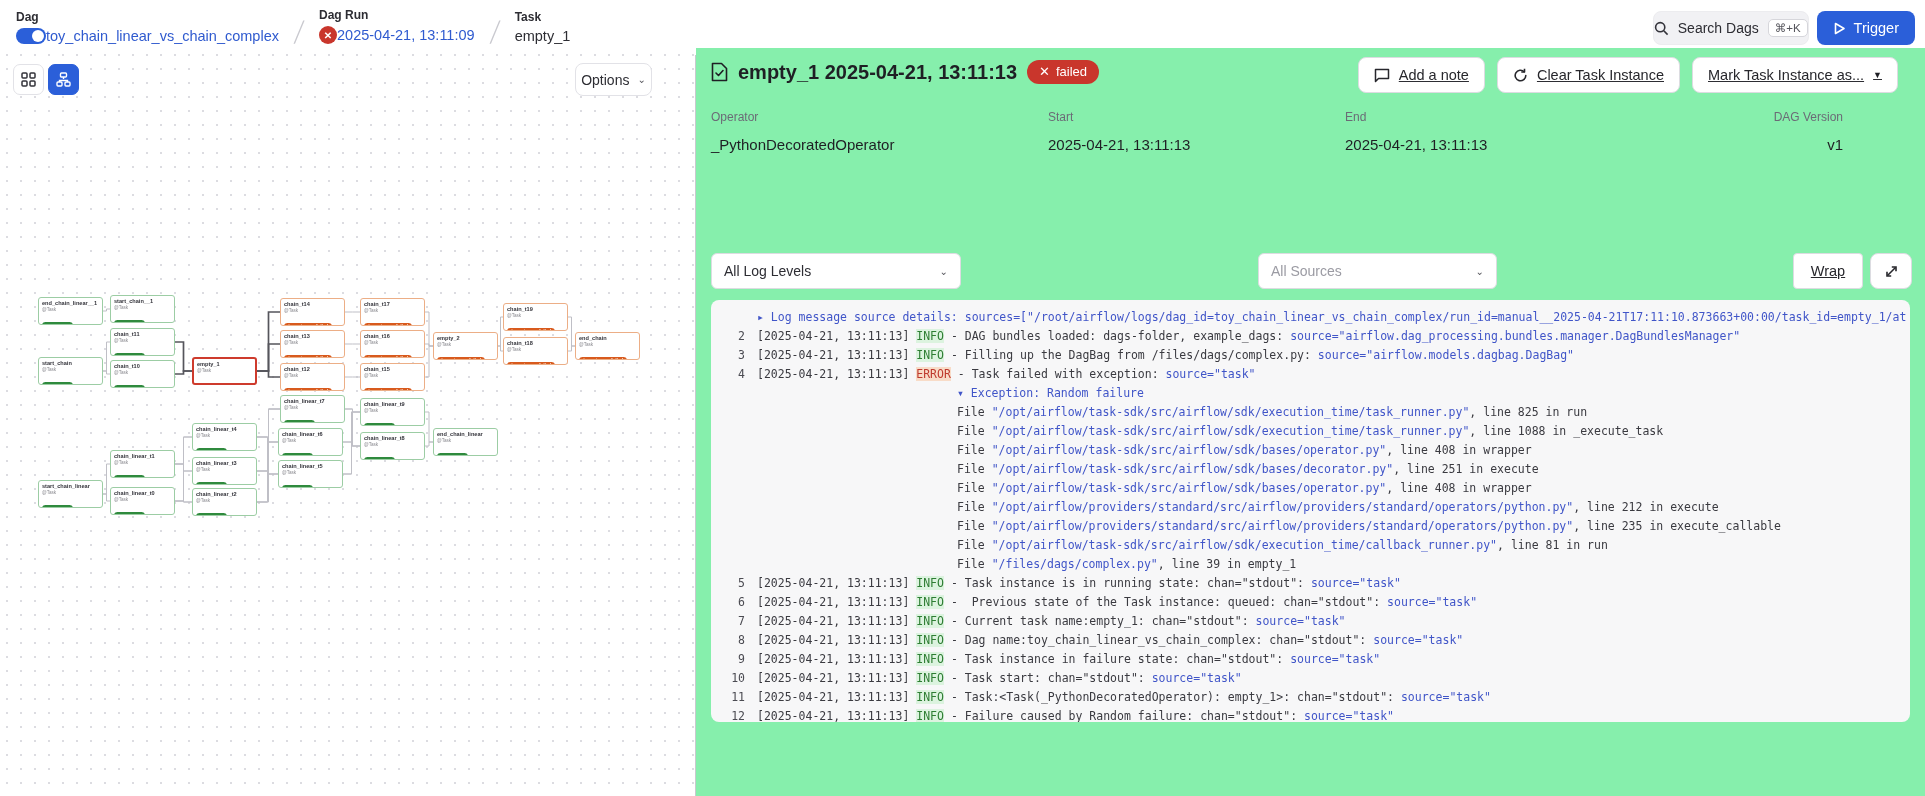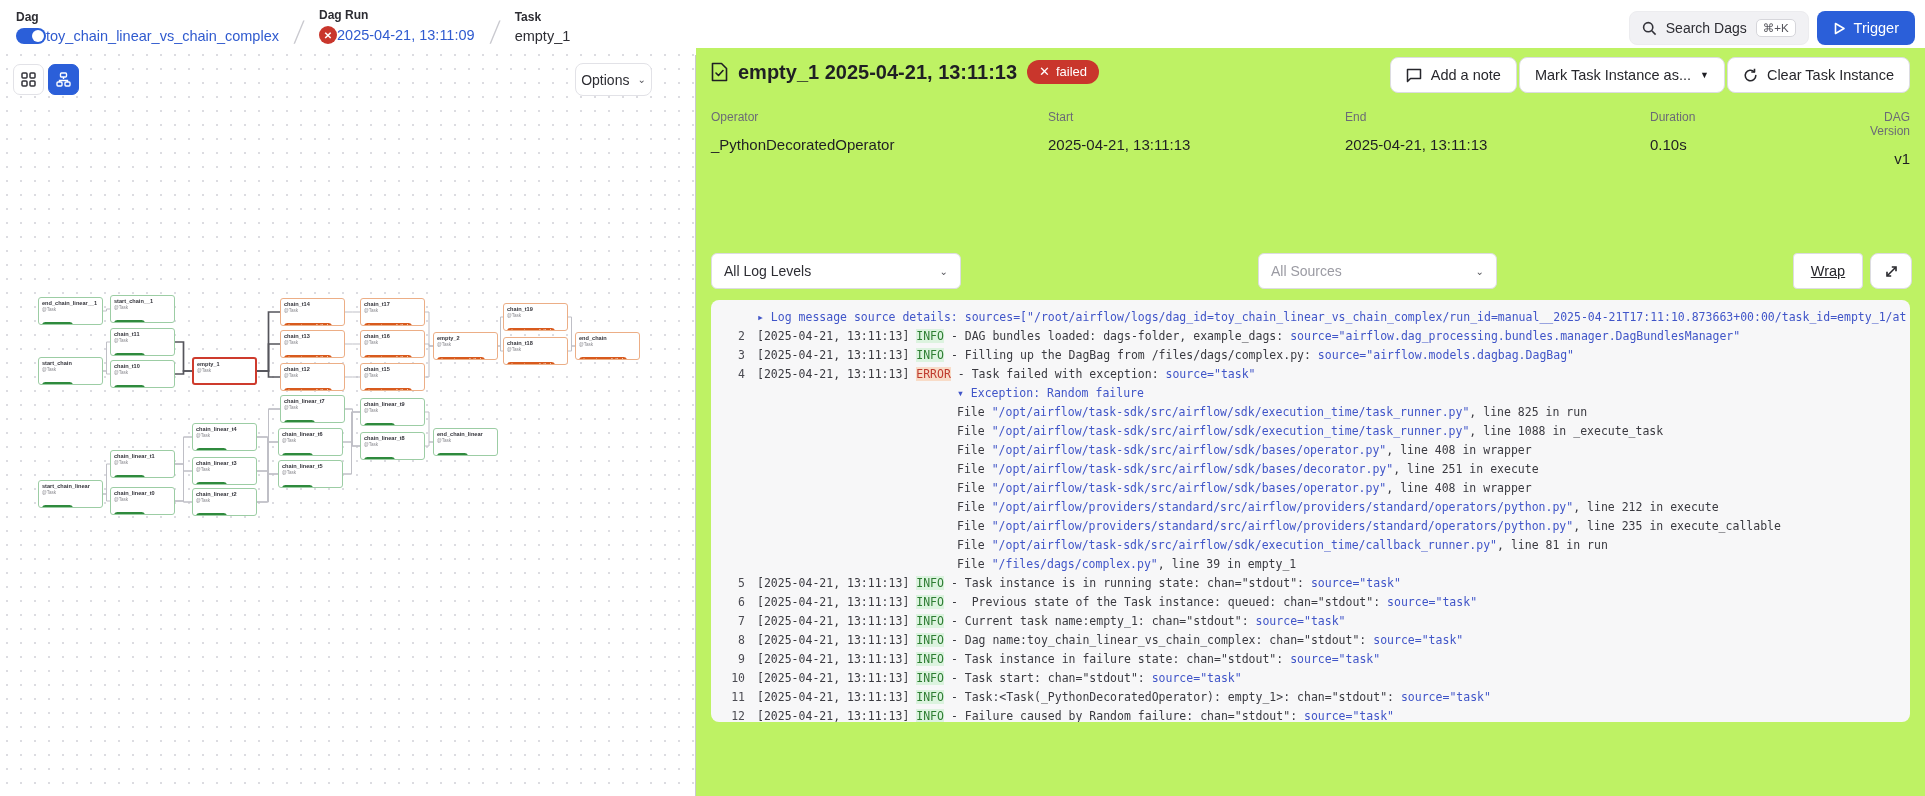--- a/index.html
+++ b/index.html
@@ -12,21 +12,21 @@
   .crumb .clabel { font-size:12px; font-weight:700; color:#2d2d33; margin-bottom:4px; }
   .crumb .cval { display:flex; align-items:center; font-size:14.5px; }
   .crumb a { color:#2F5ACF; text-decoration:none; }
   .sep { font-size:20px; color:#c9c9cf; margin-top:14px; font-weight:300; transform:scaleX(.8); }
   .toggle { width:30px; height:16px; border-radius:9px; background:#2B5FD9; position:relative; }
   .toggle::after { content:""; position:absolute; right:2px; top:2px; width:12px; height:12px; border-radius:50%; background:#fff; }
   .xcircle { width:18px; height:18px; border-radius:50%; background:#C9362C; color:#fff; font-size:10px; font-weight:700;
     display:flex; align-items:center; justify-content:center; }
   .topbar-right { position:absolute; right:10px; top:11px; display:flex; gap:8px; }
   .searchbtn { height:34px; background:#f1f1f4; border:1px solid #ececef; border-radius:8px; display:flex; align-items:center;
-    gap:9px; padding:0 12px; font-size:14px; color:#2d2d33; cursor:pointer; }
+    gap:9px; padding:0 0; font-size:14px; color:#2d2d33; cursor:pointer; }
   .kbd { border:1px solid #d6d6db; background:#fff; border-radius:5px; font-size:11.5px; color:#55555c; padding:1px 6px; }
   .triggerbtn { height:34px; background:#2B5FD9; border:none; border-radius:8px; color:#fff; font-size:14.5px;
     display:flex; align-items:center; gap:8px; padding:0 16px; cursor:pointer; }
 
   
   .leftpanel { position:absolute; left:0; top:48px; width:695px; height:748px;
     background-image:radial-gradient(#dcdce1 1px, transparent 1.2px); background-size:14px 14px; }
   .divider { position:absolute; left:695px; top:55px; width:1px; height:741px; background:#c9c9ce; }
   .viewbtns { position:absolute; left:13px; top:16px; display:flex; gap:4px; }
   .iconbtn { width:31px; height:31px; border-radius:7px; border:1px solid #e2e2e7; background:#fff;
@@ -44,26 +44,26 @@
   .node.failed { border-color:#CE3B2D; border-width:2px; }
   .node .ntitle { font-size:5.6px; font-weight:700; color:#33333a; line-height:7px; white-space:nowrap; }
   .node .nsub { font-size:4.6px; color:#8a8a90; line-height:6px; }
   .node .nbadge { display:inline-flex; align-items:center; gap:1px; margin-top:1px; border-radius:6px; padding:1px 4px;
     font-size:4.6px; color:#fff; font-weight:700; line-height:5px; white-space:nowrap; }
   .nbadge.success { background:#2F8A3D; }
   .nbadge.failed { background:#C9362C; }
   .nbadge.upstream_failed { background:#D85A1D; }
 
   
-  .rightpanel { position:absolute; left:696px; top:48px; width:1229px; height:748px; background:#bef264; }
+  .rightpanel { position:absolute; left:696px; top:48px; width:1229px; height:748px; background:#86efac; }
   .ti-header { position:absolute; left:15px; top:12px; display:flex; align-items:center; gap:10px; }
   .ti-title { font-size:20px; font-weight:700; color:#1f1f24; }
   .statuspill { display:flex; align-items:center; gap:6px; background:#C9362C; color:#fff; border-radius:999px;
     font-size:13px; padding:4px 12px 5px; }
-  .hdr-buttons { position:absolute; right:15px; top:9px; display:flex; gap:2px; }
+  .hdr-buttons { position:absolute; right:27px; top:9px; display:flex; gap:12px;text-decoration:underline; }
   .obtn { height:36px; border:1px solid #dcdce1; border-radius:8px; background:#fff; font-size:14.5px; color:#27272c;
     display:flex; align-items:center; gap:9px; padding:0 15px; cursor:pointer; white-space:nowrap; }
   .caret { font-size:9px; color:#1f1f24; }
 
   .metarow { position:absolute; left:15px; top:62px; width:1199px; display:grid; grid-template-columns:337px 297px 305px 193px 1fr; }
   .metacol .mlabel { font-size:12px; color:#6b6b76; margin-bottom:12px; }
   .metacol .mvalue { font-size:15px; color:#1f1f24; }
   .metacol:last-child { text-align:right; }
 
   .tabsrow { position:absolute; left:15px; top:152px; width:1199px; border-bottom:1px solid #e6e6ea; display:flex; gap:44px; }
@@ -344,48 +344,44 @@
   </div>
 
   <div class="hdr-buttons">
     <button class="obtn">
       <svg width="16" height="15" viewBox="0 0 16 15">
           <path d="M1.5 1.5 h13 v9 h-10 l-3 3 Z" fill="none" stroke="#27272c" stroke-width="1.5" stroke-linejoin="round"></path>
         </svg>
       <span>Add a note</span>
     </button>
     <button class="obtn">
-      <span>Mark Task Instance as...</span>
-      <span class="caret">▼</span>
-    </button>
-    <button class="obtn">
       <svg width="15" height="15" viewBox="0 0 15 15">
           <path d="M12.8 7.5 a5.3 5.3 0 1 1 -1.6 -3.8" fill="none" stroke="#27272c" stroke-width="1.6" stroke-linecap="round"></path>
           <path d="M11.5 0.8 v3.2 h-3.2" fill="none" stroke="#27272c" stroke-width="1.6" stroke-linejoin="round"></path>
         </svg>
       <span>Clear Task Instance</span>
+    </button>
+    <button class="obtn">
+      <span>Mark Task Instance as...</span>
+      <span class="caret">▼</span>
     </button>
   </div>
 
   <div class="metarow" id="meta-host">
       <div class="metacol">
         <div class="mlabel">Operator</div>
         <div class="mvalue">_PythonDecoratedOperator</div>
       </div>
       <div class="metacol">
         <div class="mlabel">Start</div>
         <div class="mvalue">2025-04-21, 13:11:13</div>
       </div>
       <div class="metacol">
         <div class="mlabel">End</div>
         <div class="mvalue">2025-04-21, 13:11:13</div>
-      </div>
-      <div class="metacol">
-        <div class="mlabel">Duration</div>
-        <div class="mvalue">0.10s</div>
       </div>
       <div class="metacol">
         <div class="mlabel">DAG Version</div>
         <div class="mvalue">v1</div>
       </div>
     </div>
 
 
   <div class="controlsrow">
     <div class="select sel-levels">

